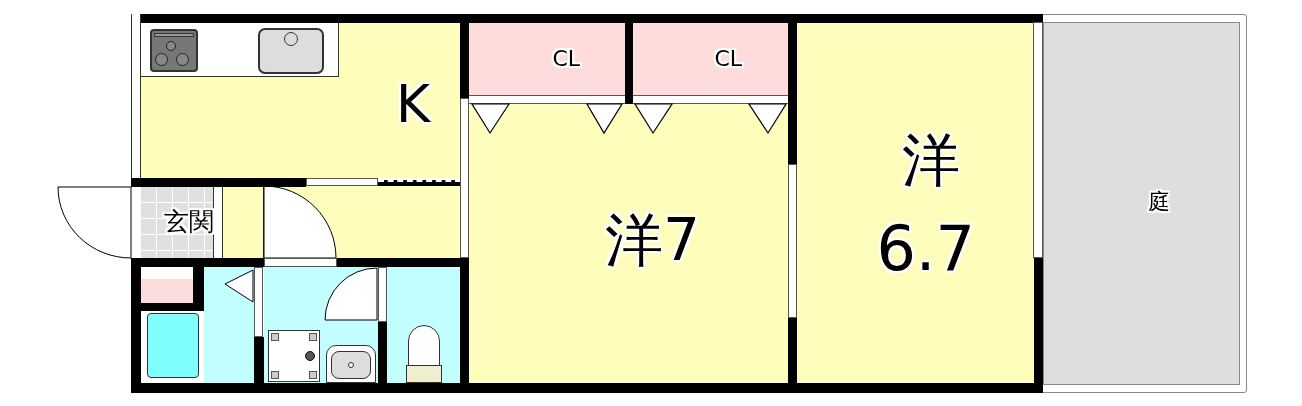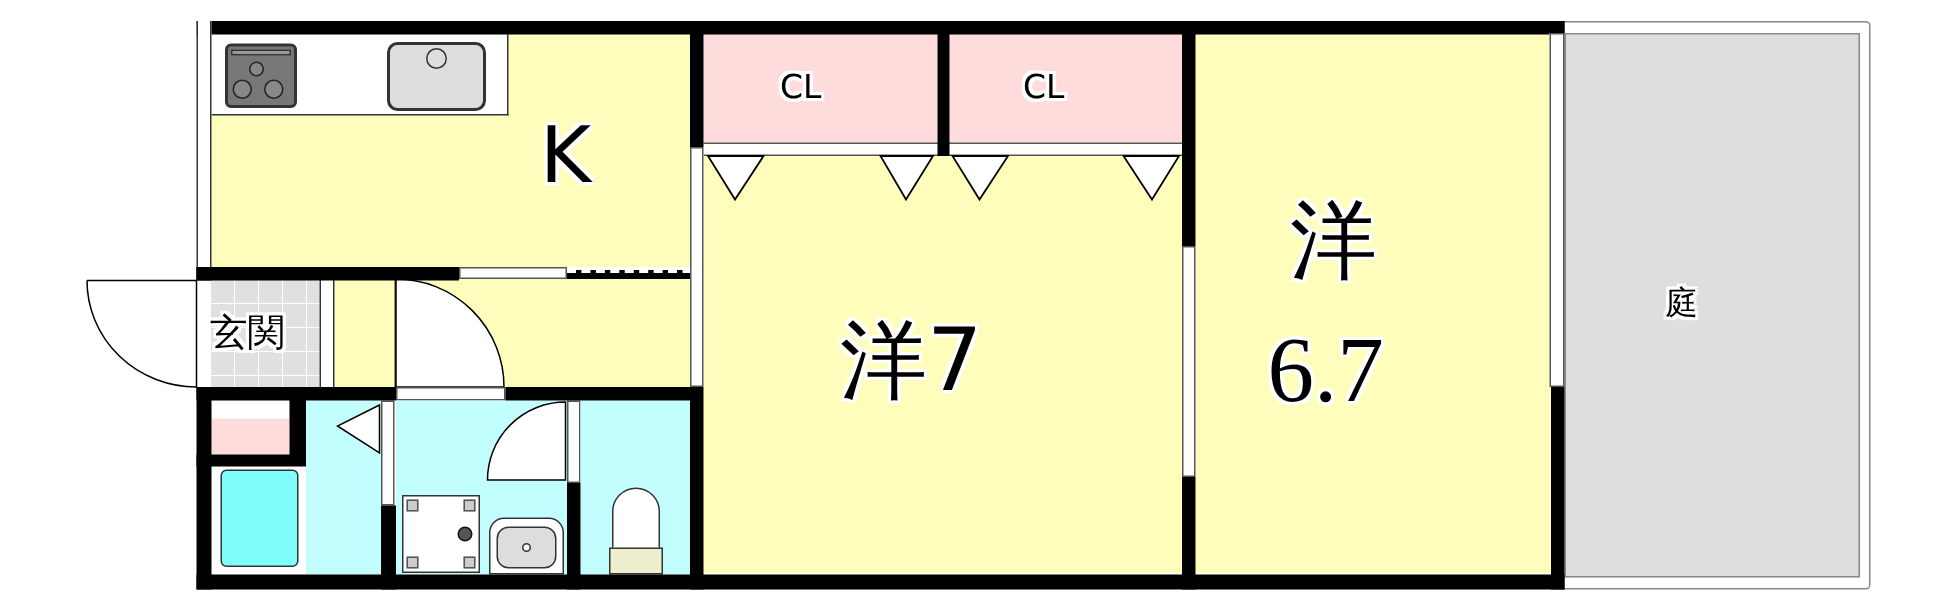--- a/index.html
+++ b/index.html
@@ -4,21 +4,21 @@
 <style>
   html,body{margin:0;padding:0;background:#ffffff;}
   body{width:1302px;height:406px;position:relative;overflow:hidden;font-family:"DejaVu Sans","Liberation Sans",sans-serif;}
   .abs{position:absolute;box-sizing:border-box;}
   .wall{background:#000;}
   .yellow{background:#fefdbb;}
   .pink{background:#fedcdc;}
   .cyan{background:#c2fefe;}
   .gray{background:#dedede;}
   .white{background:#fff;}
-  .label{position:absolute;color:#000;text-align:left;white-space:nowrap;
+  .label{position:absolute;color:#000;text-align:right;white-space:nowrap;
     text-shadow:0 0 3px #fff,0 0 3px #fff,2px 0 0 #fff,-2px 0 0 #fff,0 2px 0 #fff,0 -2px 0 #fff,2px 2px 0 #fff,-2px -2px 0 #fff,2px -2px 0 #fff,-2px 2px 0 #fff;}
   .win{background:#fff;border:1px solid #555;}
   svg{position:absolute;overflow:visible;}
 </style>
 </head>
 <body>
 
 <div class="abs" style="left:1040px;top:14px;width:207px;height:379px;border:1px solid #888;border-radius:3px;background:#fff;"></div>
 <div class="abs gray" style="left:1043px;top:22px;width:197px;height:363px;border:1px solid #888;"></div>
 <div class="label" style="left:1110px;top:187px;width:60px;font-size:22px;">庭</div>
@@ -49,21 +49,21 @@
 <svg style="left:469px;top:104px;" width="320" height="35">
   <polygon points="3,0 40,0 21,29" fill="#fff" stroke="#000" stroke-width="1.2"></polygon>
   <polygon points="118,0 153,0 135,29" fill="#fff" stroke="#000" stroke-width="1.2"></polygon>
   <polygon points="166,0 203,0 184,29" fill="#fff" stroke="#000" stroke-width="1.2"></polygon>
   <polygon points="280,0 317,0 299,29" fill="#fff" stroke="#000" stroke-width="1.2"></polygon>
 </svg>
 <div class="label" style="left:560px;top:202px;width:140px;font-size:58px;">洋7</div>
 
 <div class="abs yellow" style="left:797px;top:22px;width:237px;height:360px;"></div>
 <div class="label" style="left:860px;top:122px;width:100px;font-size:58px;">洋</div>
-<div class="label" style="left:845px;top:212px;width:130px;font-size:62px;font-family:Liberation Serif, serif;">6.7</div>
+<div class="label" style="left:845px;top:212px;width:130px;font-size:62px;">6.7</div>
 
 <div class="abs yellow" style="left:223px;top:186px;width:237px;height:72px;"></div>
 <div class="abs" style="left:263px;top:186px;width:1px;height:72px;background:#333;"></div>
 
 <svg style="left:264px;top:186px;" width="80" height="80">
   <path d="M0,0 A72,72 0 0 1 72,72 L0,72 Z" fill="#fff" stroke="#000" stroke-width="1"></path>
 </svg>
 <div class="abs white" style="left:264px;top:258px;width:73px;height:9px;border:1px solid #555;"></div>
 
 <div class="abs" style="left:140px;top:186px;width:73px;height:72px;background-color:#e0e0e0;background-image:linear-gradient(#fff 1px,transparent 1px),linear-gradient(90deg,#fff 1px,transparent 1px);background-size:16px 16px;"></div>

